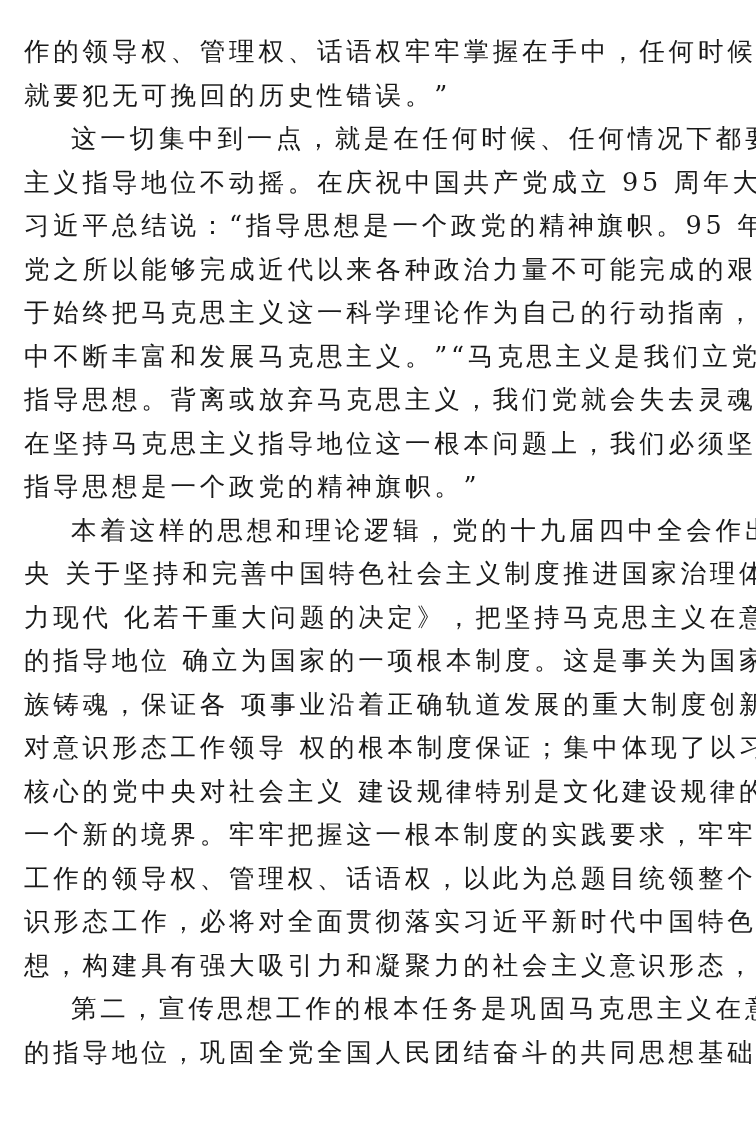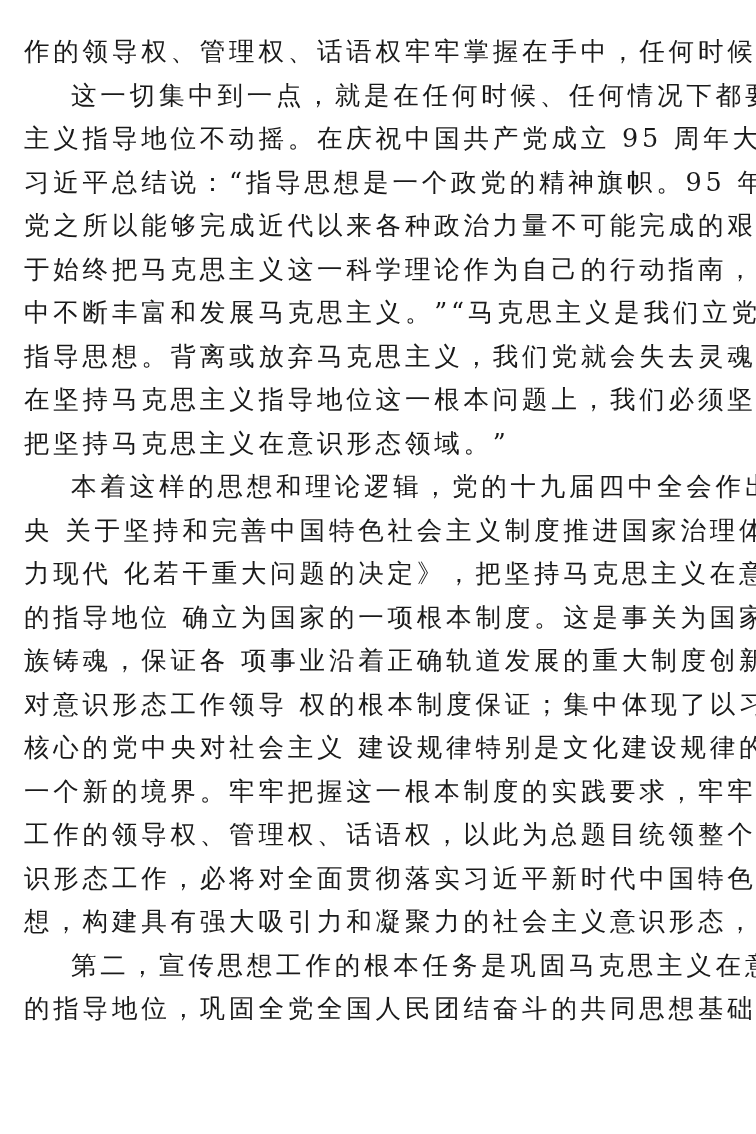--- a/index.html
+++ b/index.html
@@ -21,31 +21,32 @@
     height: 43.5px;
   }
   .line.indent { padding-left: 47px; }
 </style>
 </head>
 <body>
 
 <div class="page">
   <div>
     <span class="line">作的领导权、管理权、话语权牢牢掌握在手中，任何时候都不能旁落，否则</span>
+    <span class="line">就要犯无可挽回的历史性错误。”</span>
   </div>
   <div>
     <span class="line indent">这一切集中到一点，就是在任何时候、任何情况下都要坚持马克思</span>
     <span class="line">主义指导地位不动摇。在庆祝中国共产党成立 95 周年大会上的讲话中，</span>
     <span class="line">习近平总结说：“指导思想是一个政党的精神旗帜。95 年来，中国共产</span>
     <span class="line">党之所以能够完成近代以来各种政治力量不可能完成的艰巨任务，就在</span>
     <span class="line">于始终把马克思主义这一科学理论作为自己的行动指南，并坚持在实践</span>
     <span class="line">中不断丰富和发展马克思主义。”“马克思主义是我们立党立国的根本</span>
     <span class="line">指导思想。背离或放弃马克思主义，我们党就会失去灵魂、迷失方向。</span>
     <span class="line">在坚持马克思主义指导地位这一根本问题上，我们必须坚定不移，任何</span>
-    <span class="line">把坚持马克思主义在意识形态领域。”</span>
+    <span class="line">指导思想是一个政党的精神旗帜。”</span>
   </div>
   <div>
     <span class="line indent">本着这样的思想和理论逻辑，党的十九届四中全会作出的《中共中</span>
     <span class="line">央 关于坚持和完善中国特色社会主义制度推进国家治理体系和治理能</span>
     <span class="line">力现代 化若干重大问题的决定》，把坚持马克思主义在意识形态领域</span>
     <span class="line">的指导地位 确立为国家的一项根本制度。这是事关为国家立心，为民</span>
     <span class="line">族铸魂，保证各 项事业沿着正确轨道发展的重大制度创新；是坚持党</span>
     <span class="line">对意识形态工作领导 权的根本制度保证；集中体现了以习近平同志为</span>
     <span class="line">核心的党中央对社会主义 建设规律特别是文化建设规律的认识进到了</span>
     <span class="line">一个新的境界。牢牢把握这一根本制度的实践要求，牢牢掌握意识形态</span>

